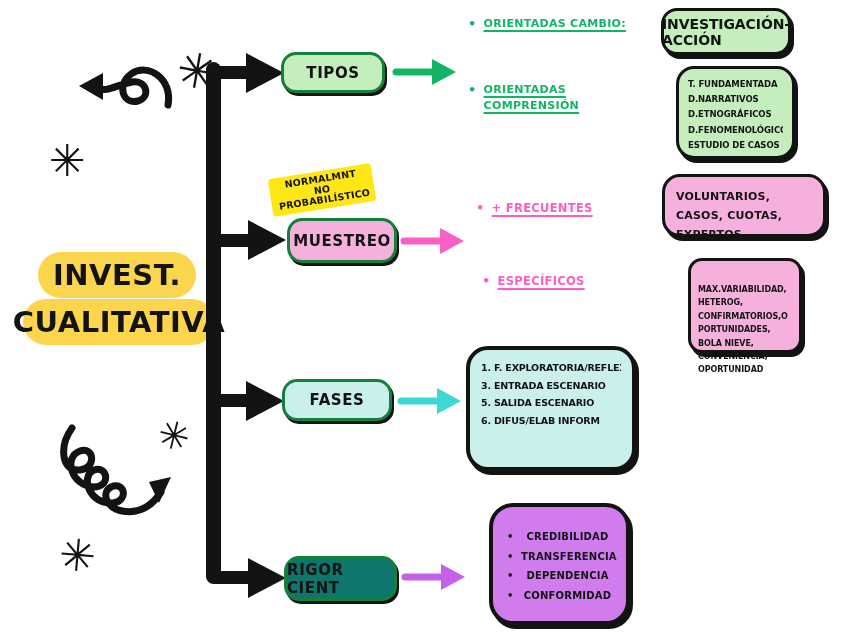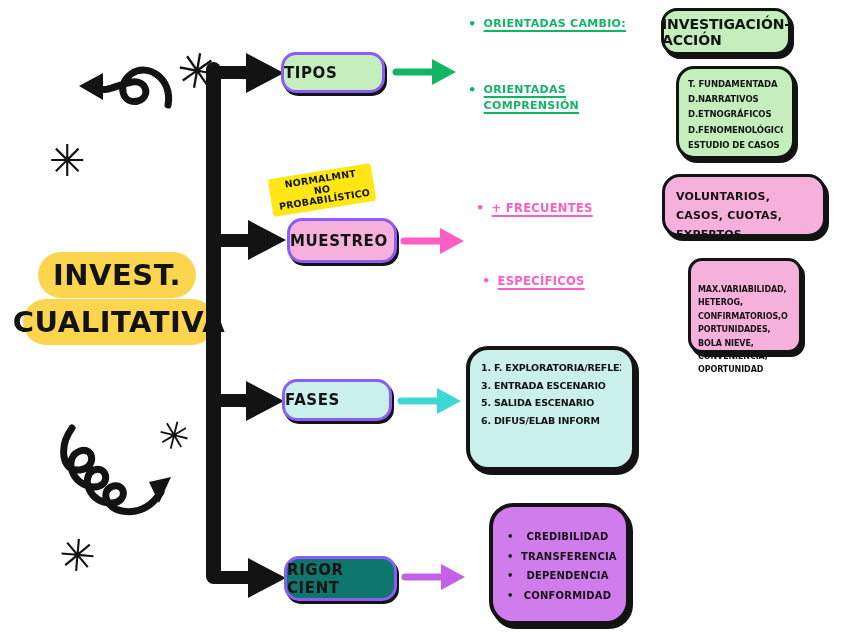--- a/index.html
+++ b/index.html
@@ -13,21 +13,21 @@
   .pill{
     background:#fbd54e;border-radius:26px;display:flex;align-items:center;justify-content:center;
     font-weight:bold;font-size:29px;letter-spacing:.5px;color:#131313;
   }
   
   .trunk{background:#131313;border-radius:8px;}
   .stub{background:#131313;border-radius:4px;}
   .ahead{width:0;height:0;border-top:20px solid transparent;border-bottom:20px solid transparent;border-left:38px solid #131313;}
   
   .node{
-    display:flex;align-items:center;border:3px solid #8b5cf6;
+    display:flex;align-items:center;justify-content:center;border:3px solid #15803d;
     border-radius:15px;box-shadow:2px 3px 0 #131313;font-weight:bold;font-size:15px;letter-spacing:.6px;
   }
   .node-tipos{background:#c4eebc;}
   .node-muestreo{background:#f6b0dc;}
   .node-fases{background:#c9f0ea;}
   .node-rigor{background:#0f766e;}
   
   .tag{
     background:#fee714;transform:rotate(-9deg);padding:3px 7px;border-radius:3px;
     font-weight:bold;font-size:9.5px;line-height:10.5px;text-align:center;letter-spacing:.2px;

